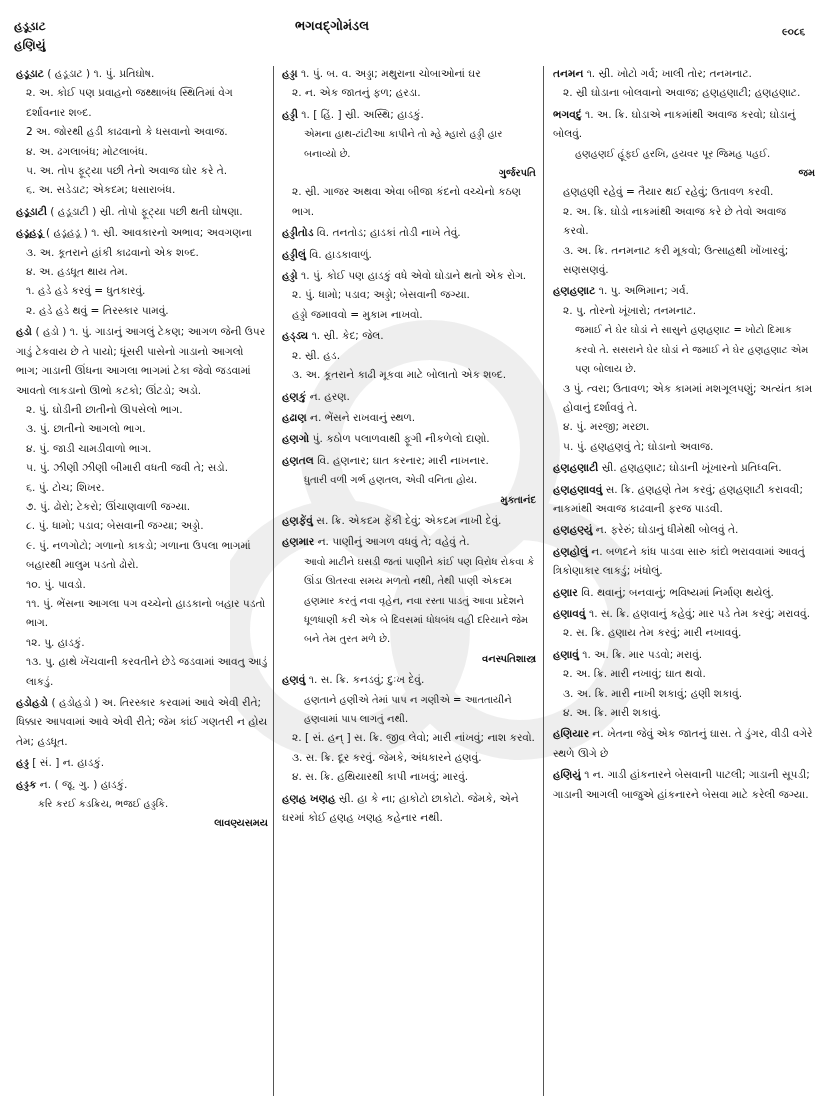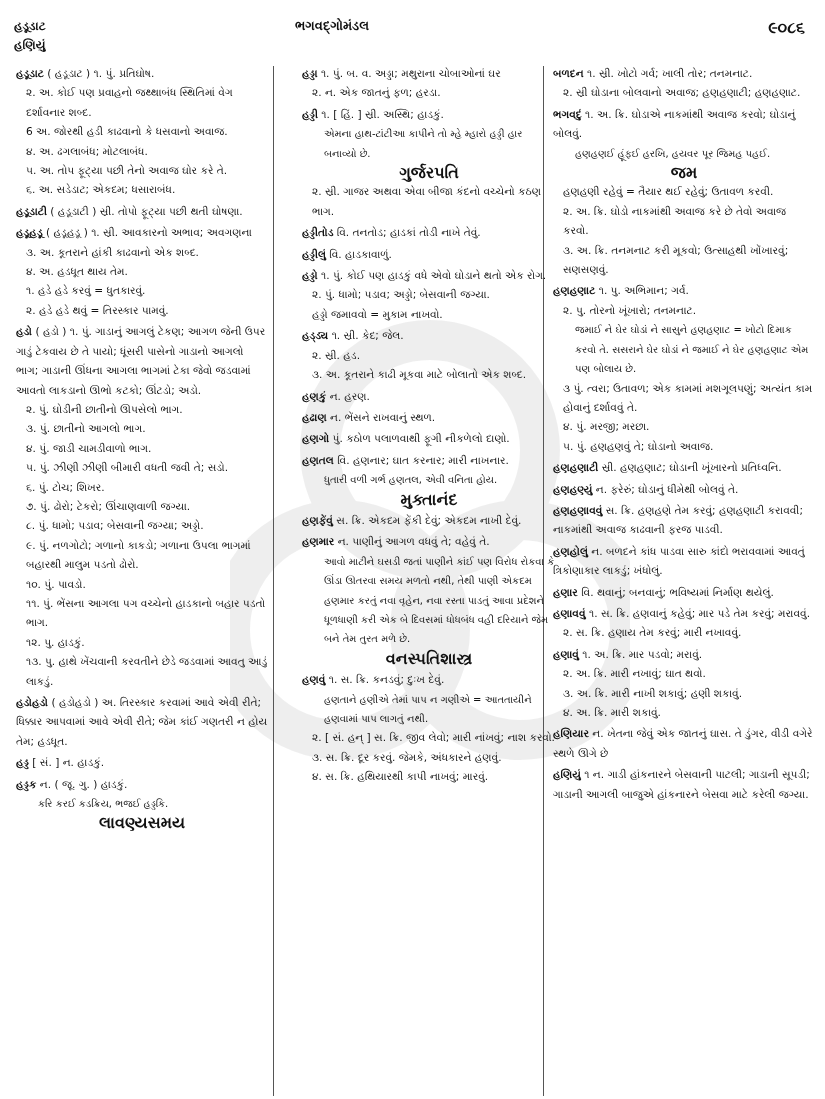--- a/index.html
+++ b/index.html
@@ -2,35 +2,35 @@
 <html><head>
 <meta charset="utf-8">
 <style>
   html, body { margin:0; padding:0; background:#fff; }
   body { width:825px; height:1099px; position:relative; overflow:hidden;
          font-family:"DejaVu Sans", sans-serif; color:#111; }
   .header { position:absolute; top:18px; left:0; width:825px; height:22px; }
   .h-left { position:absolute; left:14px; top:0; font-size:12px; font-weight:bold; line-height:16px; }
   .h-left2 { position:absolute; left:14px; top:20px; font-size:12px; font-weight:bold; }
   .h-center { position:absolute; left:0; width:664px; text-align:center; top:0; font-size:13px; font-weight:bold; }
-  .h-right { position:absolute; right:20px; top:0; font-size:16px; font-weight:bold; }
+  .h-right { position:absolute; right:20px; top:8px; font-size:10px; font-weight:bold; }
   .watermark { position:absolute; left:230px; top:300px; width:400px; height:500px; pointer-events:none; opacity:0.10; }
   .col { position:absolute; top:64px; font-size:10.6px; line-height:19.4px; }
   .c1 { left:16px; width:252px; }
-  .c2 { left:282px; width:254px;margin-left:20px; }
+  .c2 { left:282px; width:254px; }
   .c3 { left:553px; width:262px; }
   .divider { position:absolute; width:1px; background:#555; }
   .d1 { left:273px; top:66px; height:1030px; }
   .d2 { left:543px; top:66px; height:1030px; }
   .entry { margin-bottom:2px; }
   .hw { font-weight:bold; }
   .line { display:block; }
   .sub { padding-left:10px; display:block; }
   .quote { padding-left:22px; display:block; font-size:10px; }
-  .src { display:block; text-align:center; font-size:16px; font-weight:bold; }
+  .src { display:block; text-align:right; font-size:10px; font-weight:bold; }
 </style>
 </head>
 <body>
 
 <div class="header">
   <div class="h-left">હડૂડાટ</div>
   <div class="h-left2">હણિયું</div>
   <div class="h-center">ભગવદ્ગોમંડલ</div>
   <div class="h-right">૯૦૮૬</div>
 </div>
@@ -41,21 +41,21 @@
   <circle cx="290" cy="330" r="110" fill="none" stroke="#666" stroke-width="40"></circle>
 </svg>
 
 <div class="divider d1"></div>
 <div class="divider d2"></div>
 
 <div class="col c1" id="col0">
     <div class="entry">
       <span class="line"><span class="hw">હડૂડાટ</span> <span>( હડૂડાટ ) ૧. પું. પ્રતિઘોષ.</span></span>
       <span class="sub">૨. અ. કોઈ પણ પ્રવાહનો જથ્થાબંધ સ્થિતિમાં વેગ દર્શાવનાર શબ્દ.</span>
-      <span class="sub">6 અ. જોરથી હડી કાઢવાનો કે ધસવાનો અવાજ.</span>
+      <span class="sub">2 અ. જોરથી હડી કાઢવાનો કે ધસવાનો અવાજ.</span>
       <span class="sub">૪. અ. ઢગલાબંધ; મોટલાબંધ.</span>
       <span class="sub">૫. અ. તોપ ફૂટ્યા પછી તેનો અવાજ ઘોર કરે તે.</span>
       <span class="sub">૬. અ. સડેડાટ; એકદમ; ધસારાબંધ.</span>
     </div>
     <div class="entry">
       <span class="line"><span class="hw">હડૂડાટી</span> <span>( હડૂડાટી ) સ્રી. તોપો ફૂટ્યા પછી થતી ઘોષણા.</span></span>
     </div>
     <div class="entry">
       <span class="line"><span class="hw">હડૂહડૂ</span> <span>( હડૂહડૂ ) ૧. સ્રી. આવકારનો અભાવ; અવગણના</span></span>
       <span class="sub">૩. અ. કૂતરાને હાંકી કાઢવાનો એક શબ્દ.</span>
@@ -139,24 +139,27 @@
       <span class="quote">આવો માટીને ઘસડી જતાં પાણીને કાંઈ પણ વિરોધ રોકવા કે ઊંડા ઊતરવા સમય મળતો નથી, તેથી પાણી એકદમ હણમાર કરતું નવા વૃહેન, નવા રસ્તા પાડતું આવા પ્રદેશને ધૂળધાણી કરી એક બે દિવસમાં ધોધબંધ વહી દરિયાને જેમ બને તેમ તુરત મળે છે.</span>
       <span class="src">વનસ્પતિશાસ્ત્ર</span>
     </div>
     <div class="entry">
       <span class="line"><span class="hw">હણવું</span> <span>૧. સ. ક્રિ. કનડવું; દુઃખ દેવું.</span></span>
       <span class="quote">હણતાને હણીએ તેમાં પાપ ન ગણીએ = આતતાયીને હણવામાં પાપ લાગતું નથી.</span>
       <span class="sub">૨. [ સં. હન્ ] સ. ક્રિ. જીવ લેવો; મારી નાંખવું; નાશ કરવો.</span>
       <span class="sub">૩. સ. ક્રિ. દૂર કરવું. જેમકે, અંધકારને હણવું.</span>
       <span class="sub">૪. સ. ક્રિ. હથિયારથી કાપી નાખવું; મારવું.</span>
     </div>
+    <div class="entry">
+      <span class="line"><span class="hw">હણહ ખણહ</span> <span>સ્રી. હા કે ના; હાકોટો છાકોટો. જેમકે, એને ઘરમાં કોઈ હણહ ખણહ કહેનાર નથી.</span></span>
+    </div>
   </div>
 <div class="col c3" id="col2">
     <div class="entry">
-      <span class="line"><span class="hw">બળદન</span> <span>૧. સ્રી. ખોટો ગર્વ; ખાલી તોર; તનમનાટ.</span></span>
+      <span class="line"><span class="hw">તનમન</span> <span>૧. સ્રી. ખોટો ગર્વ; ખાલી તોર; તનમનાટ.</span></span>
       <span class="sub">૨. સ્રી ઘોડાના બોલવાનો અવાજ; હણહણાટી; હણહણાટ.</span>
     </div>
     <div class="entry">
       <span class="line"><span class="hw">ભગવદું</span> <span>૧. અ. ક્રિ. ઘોડાએ નાકમાંથી અવાજ કરવો; ઘોડાનું બોલવું.</span></span>
       <span class="quote">હણહણઈ હૂંફઈ હરખિ, હયવર પૂર જિમહ પહઈ.</span>
       <span class="src">જમ</span>
       <span class="sub">  હણહણી રહેવું = તૈયાર થઈ રહેવું; ઉતાવળ કરવી.</span>
       <span class="sub">૨. અ. ક્રિ. ઘોડો નાકમાંથી અવાજ કરે છે તેવો અવાજ કરવો.</span>
       <span class="sub">૩. અ. ક્રિ. તનમનાટ કરી મૂકવો; ઉત્સાહથી ખોંખારવું; સણસણવું.</span>
     </div>
@@ -165,24 +168,24 @@
       <span class="sub">૨. પુ. તોરનો ખૂંખારો; તનમનાટ.</span>
       <span class="quote">જમાઈ ને ઘેર ઘોડાં ને સાસુને હણહણાટ = ખોટો દિમાક કરવો તે. સસરાને ઘેર ઘોડાં ને જમાઈ ને ઘેર હણહણાટ એમ પણ બોલાય છે.</span>
       <span class="sub">૩ પું. ત્વરા; ઉતાવળ; એક કામમાં મશગૂલપણું; અત્યંત કામ હોવાનું દર્શાવવું તે.</span>
       <span class="sub">૪. પું. મરજી; મરછા.</span>
       <span class="sub">૫. પું. હણહણવું તે; ઘોડાનો અવાજ.</span>
     </div>
     <div class="entry">
       <span class="line"><span class="hw">હણહણાટી</span> <span>સ્રી. હણહણાટ; ઘોડાની ખૂંખારનો પ્રતિધ્વનિ.</span></span>
     </div>
     <div class="entry">
+      <span class="line"><span class="hw">હણહણાવવું</span> <span>સ. ક્રિ. હણહણે તેમ કરવું; હણહણાટી કરાવવી; નાકમાંથી અવાજ કાઢવાની ફરજ પાડવી.</span></span>
+    </div>
+    <div class="entry">
       <span class="line"><span class="hw">હણહણ્યું</span> <span>ન. ફરેરું; ઘોડાનું ધીમેથી બોલવું તે.</span></span>
-    </div>
-    <div class="entry">
-      <span class="line"><span class="hw">હણહણાવવું</span> <span>સ. ક્રિ. હણહણે તેમ કરવું; હણહણાટી કરાવવી; નાકમાંથી અવાજ કાઢવાની ફરજ પાડવી.</span></span>
     </div>
     <div class="entry">
       <span class="line"><span class="hw">હણહોલું</span> <span>ન. બળદને કાંધ પાડવા સારુ કાંદો ભરાવવામાં આવતું ત્રિકોણાકાર લાકડું; ખંધોલું.</span></span>
     </div>
     <div class="entry">
       <span class="line"><span class="hw">હણાર</span> <span>વિ. થવાનું; બનવાનું; ભવિષ્યમાં નિર્માણ થયેલું.</span></span>
     </div>
     <div class="entry">
       <span class="line"><span class="hw">હણાવવું</span> <span>૧. સ. ક્રિ. હણવાનું કહેવું; માર પડે તેમ કરવું; મરાવવું.</span></span>
       <span class="sub">૨. સ. ક્રિ. હણાય તેમ કરવું; મારી નખાવવું.</span>

